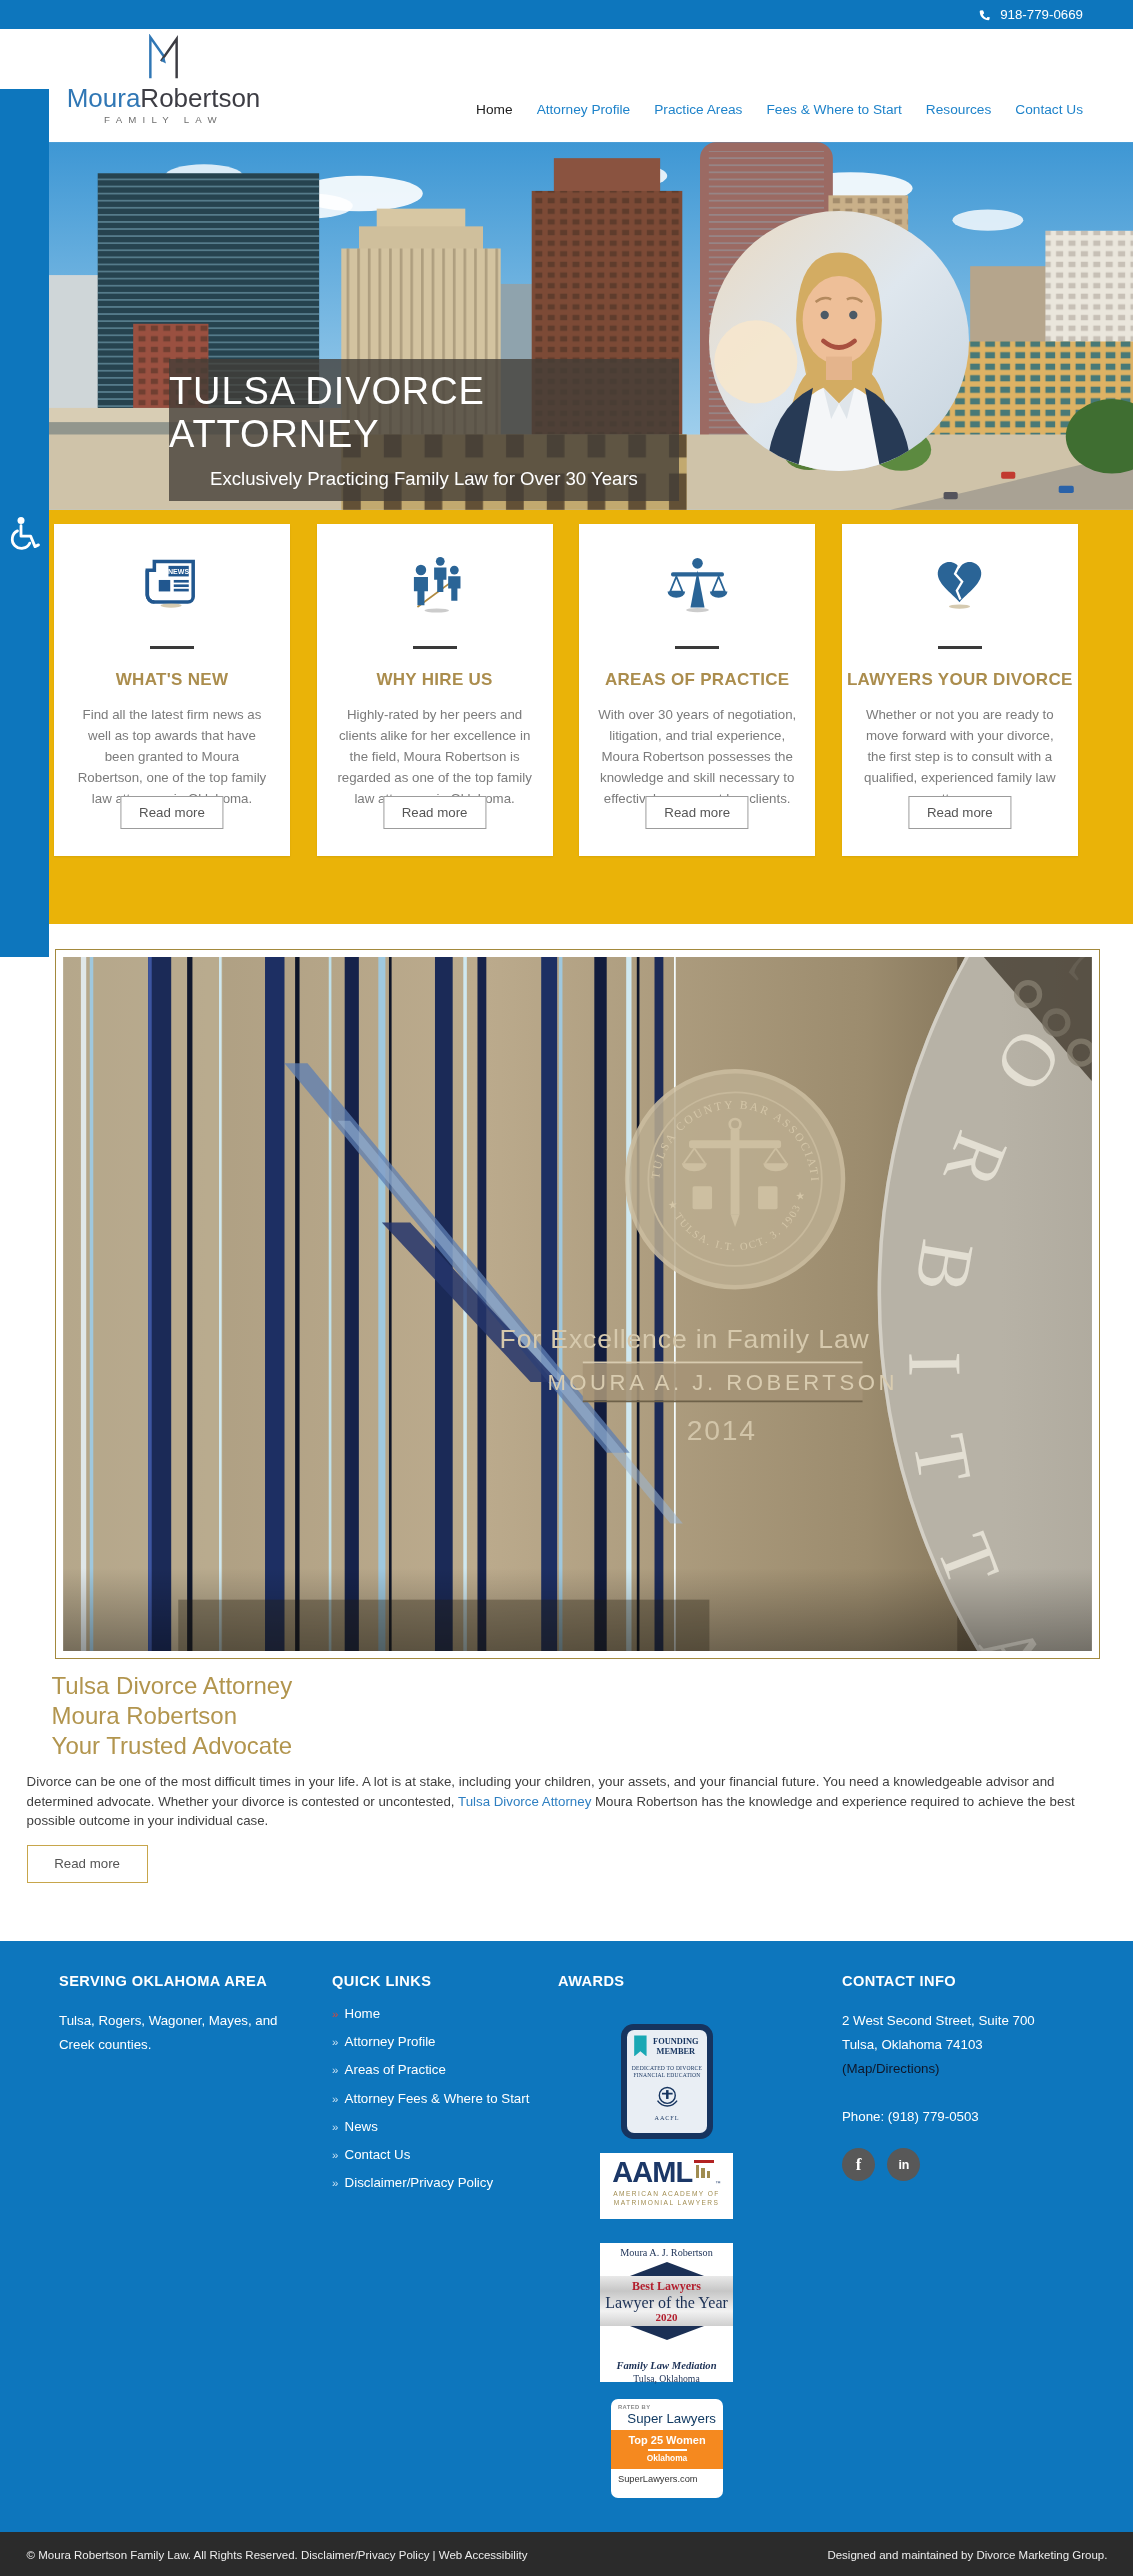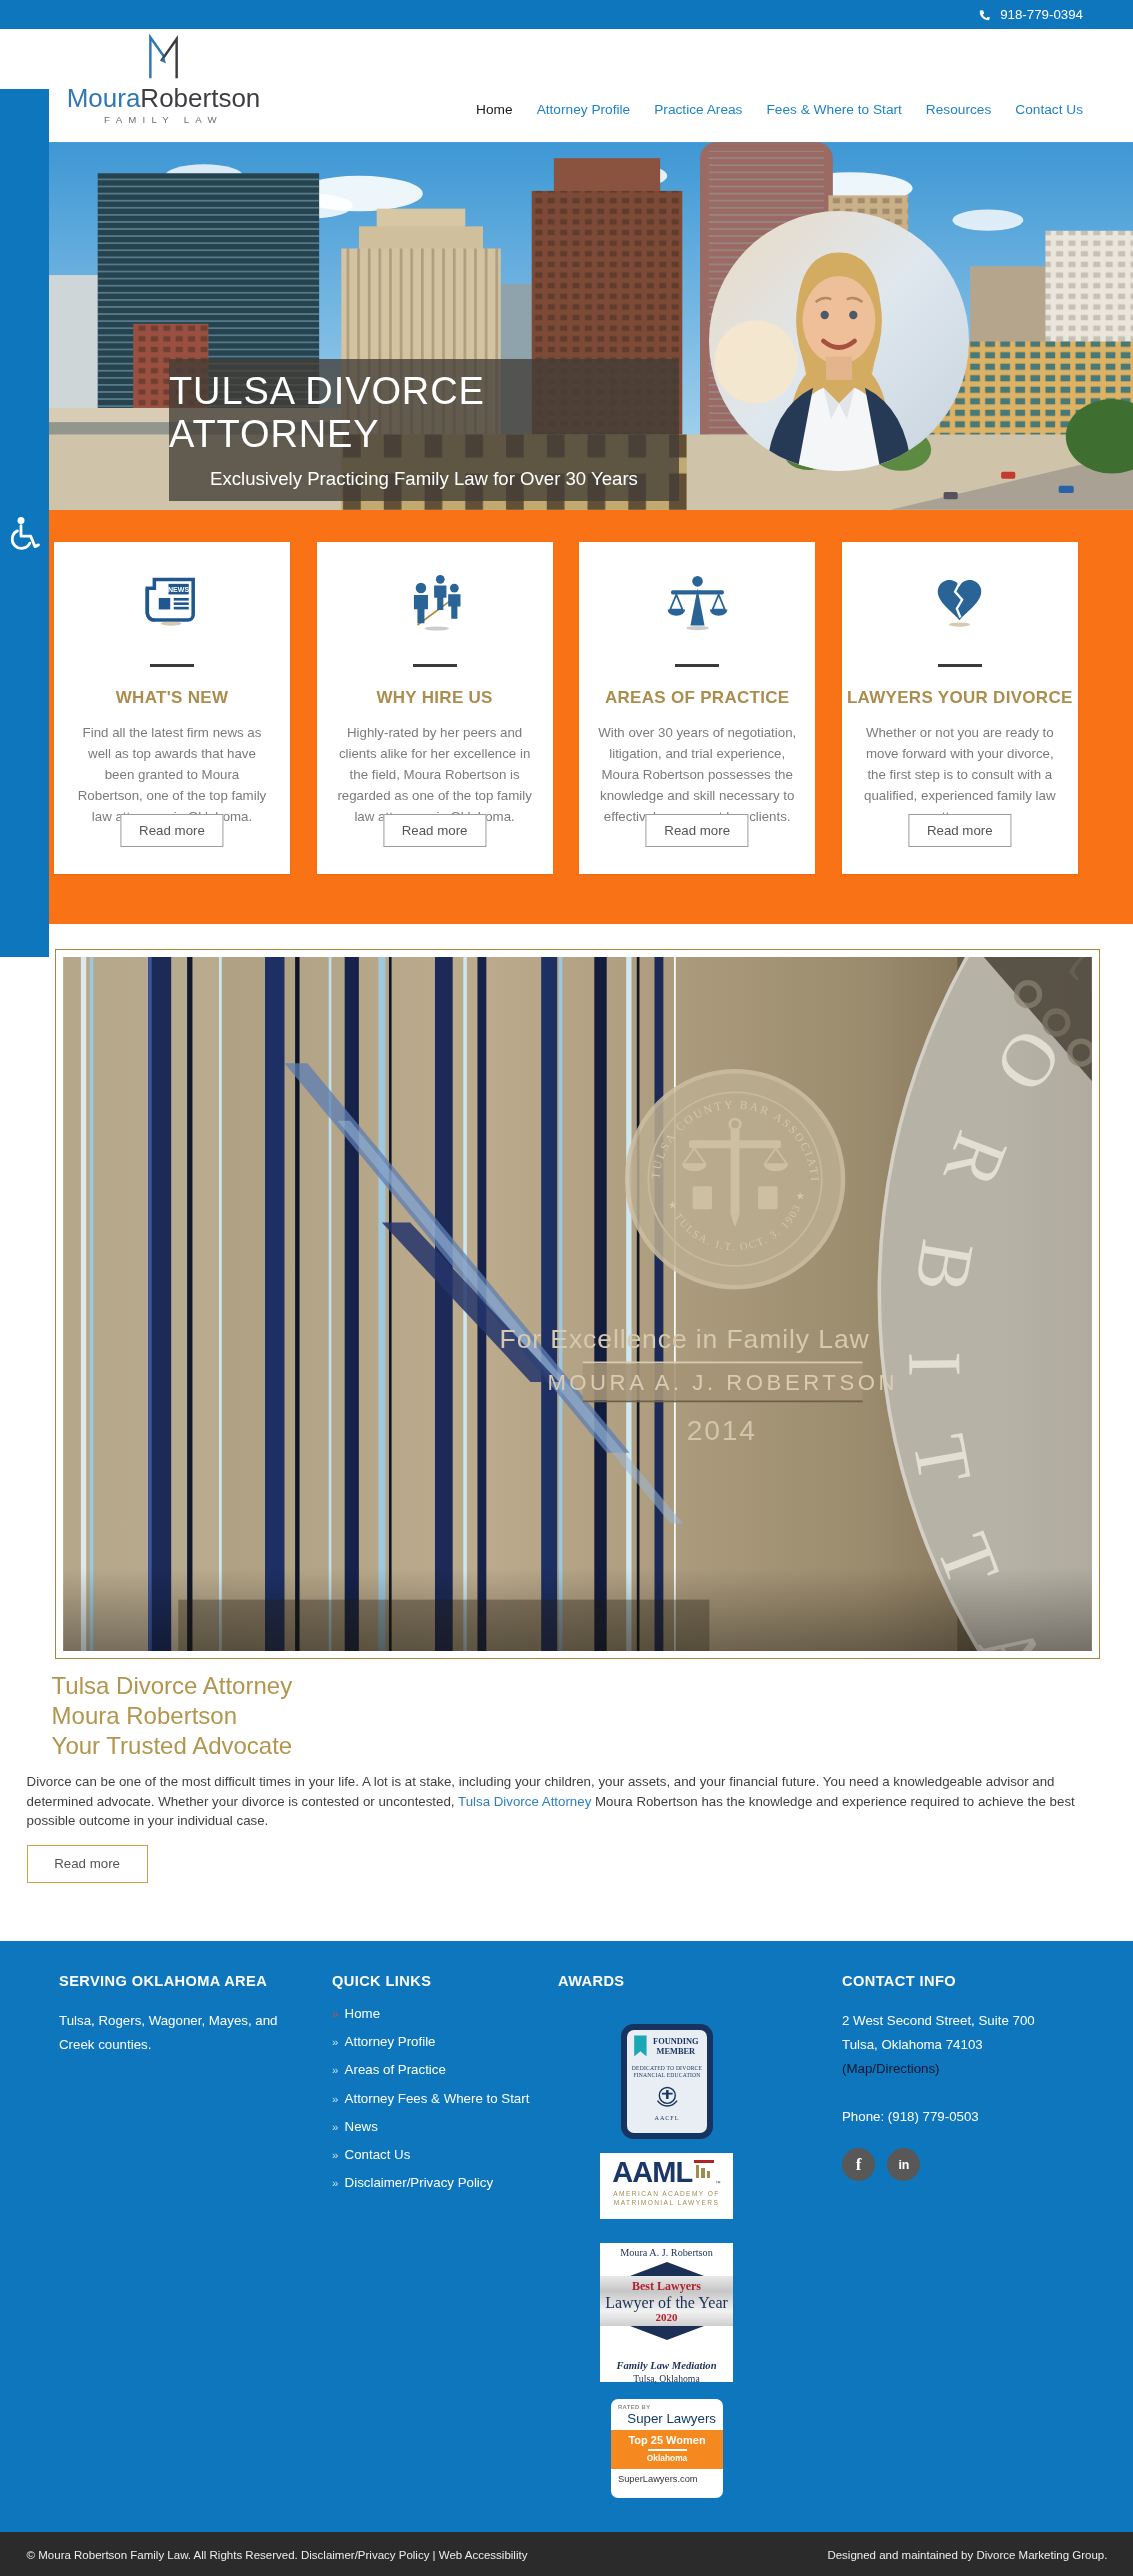--- a/index.html
+++ b/index.html
@@ -28,21 +28,21 @@
   
   .hero { margin-left:49px; height:368px; position:relative; overflow:hidden; background:#79b6dd; }
   .hero svg.city { position:absolute; left:0; top:0; }
   .hero .overlay { position:absolute; left:120px; top:217px; width:510px; height:142px;
       background:rgba(67,61,55,.78); color:#fff; display:flex; flex-direction:column; justify-content:center; align-items:center; }
   .hero .overlay .t { font-size:38px; letter-spacing:0.9px; font-weight:400; }
   .hero .overlay .s { font-size:18.6px; margin-top:12.4px; font-weight:400; }
   .avatar { position:absolute; left:660px; top:69px; width:260px; height:260px; border-radius:50%; overflow:hidden; }
 
   
-  .graysec { height:414px; background:#f97316; padding:32px 0 0 54px; }
+  .graysec { height:414px; background:#eab308; padding:14px 0 0 54px; }
   .cards { display:flex; gap:26.6px; }
   .card { width:236px; height:332px; background:#fff; box-shadow:0 0.9px 1.8px rgba(0,0,0,.08); position:relative; text-align:center; padding-top:32px; }
   .card .icn { height:69px; display:flex; justify-content:center; align-items:flex-start; }
   .card .div { width:44px; height:2.7px; background:#3a3a3a; margin:21px auto 0; }
   .card h3 { margin-top:21px; font-size:17px; letter-spacing:0.3px; color:#ab8d4d; font-weight:bold; }
   .card p { margin:14px 17.7px 0; font-size:13.3px; line-height:21px; color:#7b7b7b; }
   .card .rm { position:absolute; bottom:26.6px; left:50%; transform:translateX(-50%);
       border:0.9px solid #9c9c9c; background:#fff; color:#555; font-size:13.3px; padding:8px 17.7px; font-family:inherit; }
 
   .whitegap { height:25px; background:#fff; }
@@ -120,21 +120,21 @@
   .bottombar a { color:#ededed; text-decoration:none; }
 </style>
 </head>
 <body>
 
 <div class="topbar">
   <div class="phone">
     <svg width="14" height="14" viewBox="0 0 18 18">
       <path fill="#fff" d="M15.7 12.6l-2.5-1.1c-.5-.2-1 0-1.3.4l-.9 1.2c-2-.9-3.9-2.8-4.8-4.8l1.2-.9c.4-.3.6-.9.4-1.3L6.7 3.5c-.2-.5-.8-.8-1.3-.7l-2.3.5c-.5.1-.9.6-.9 1.1 0 6.2 5.1 11.3 11.3 11.3.5 0 1-.4 1.1-.9l.5-2.3c.1-.5-.2-1.1-.7-1.3z"></path>
     </svg>
-    <span>918-779-0394</span>
+    <span>918-779-0669</span>
   </div>
 </div>
 
 <div class="header">
   <div class="logo">
     <svg class="mark" width="41" height="46" viewBox="0 0 46 56">
       <polyline points="7,54 7,4 24,28" fill="none" stroke="#3077b5" stroke-width="3"></polyline>
       <polyline points="20,33 39,6 39,54" fill="none" stroke="#3c3c42" stroke-width="3"></polyline>
       <polygon points="20,33 24,28 26,36" fill="#3077b5"></polygon>
     </svg>

